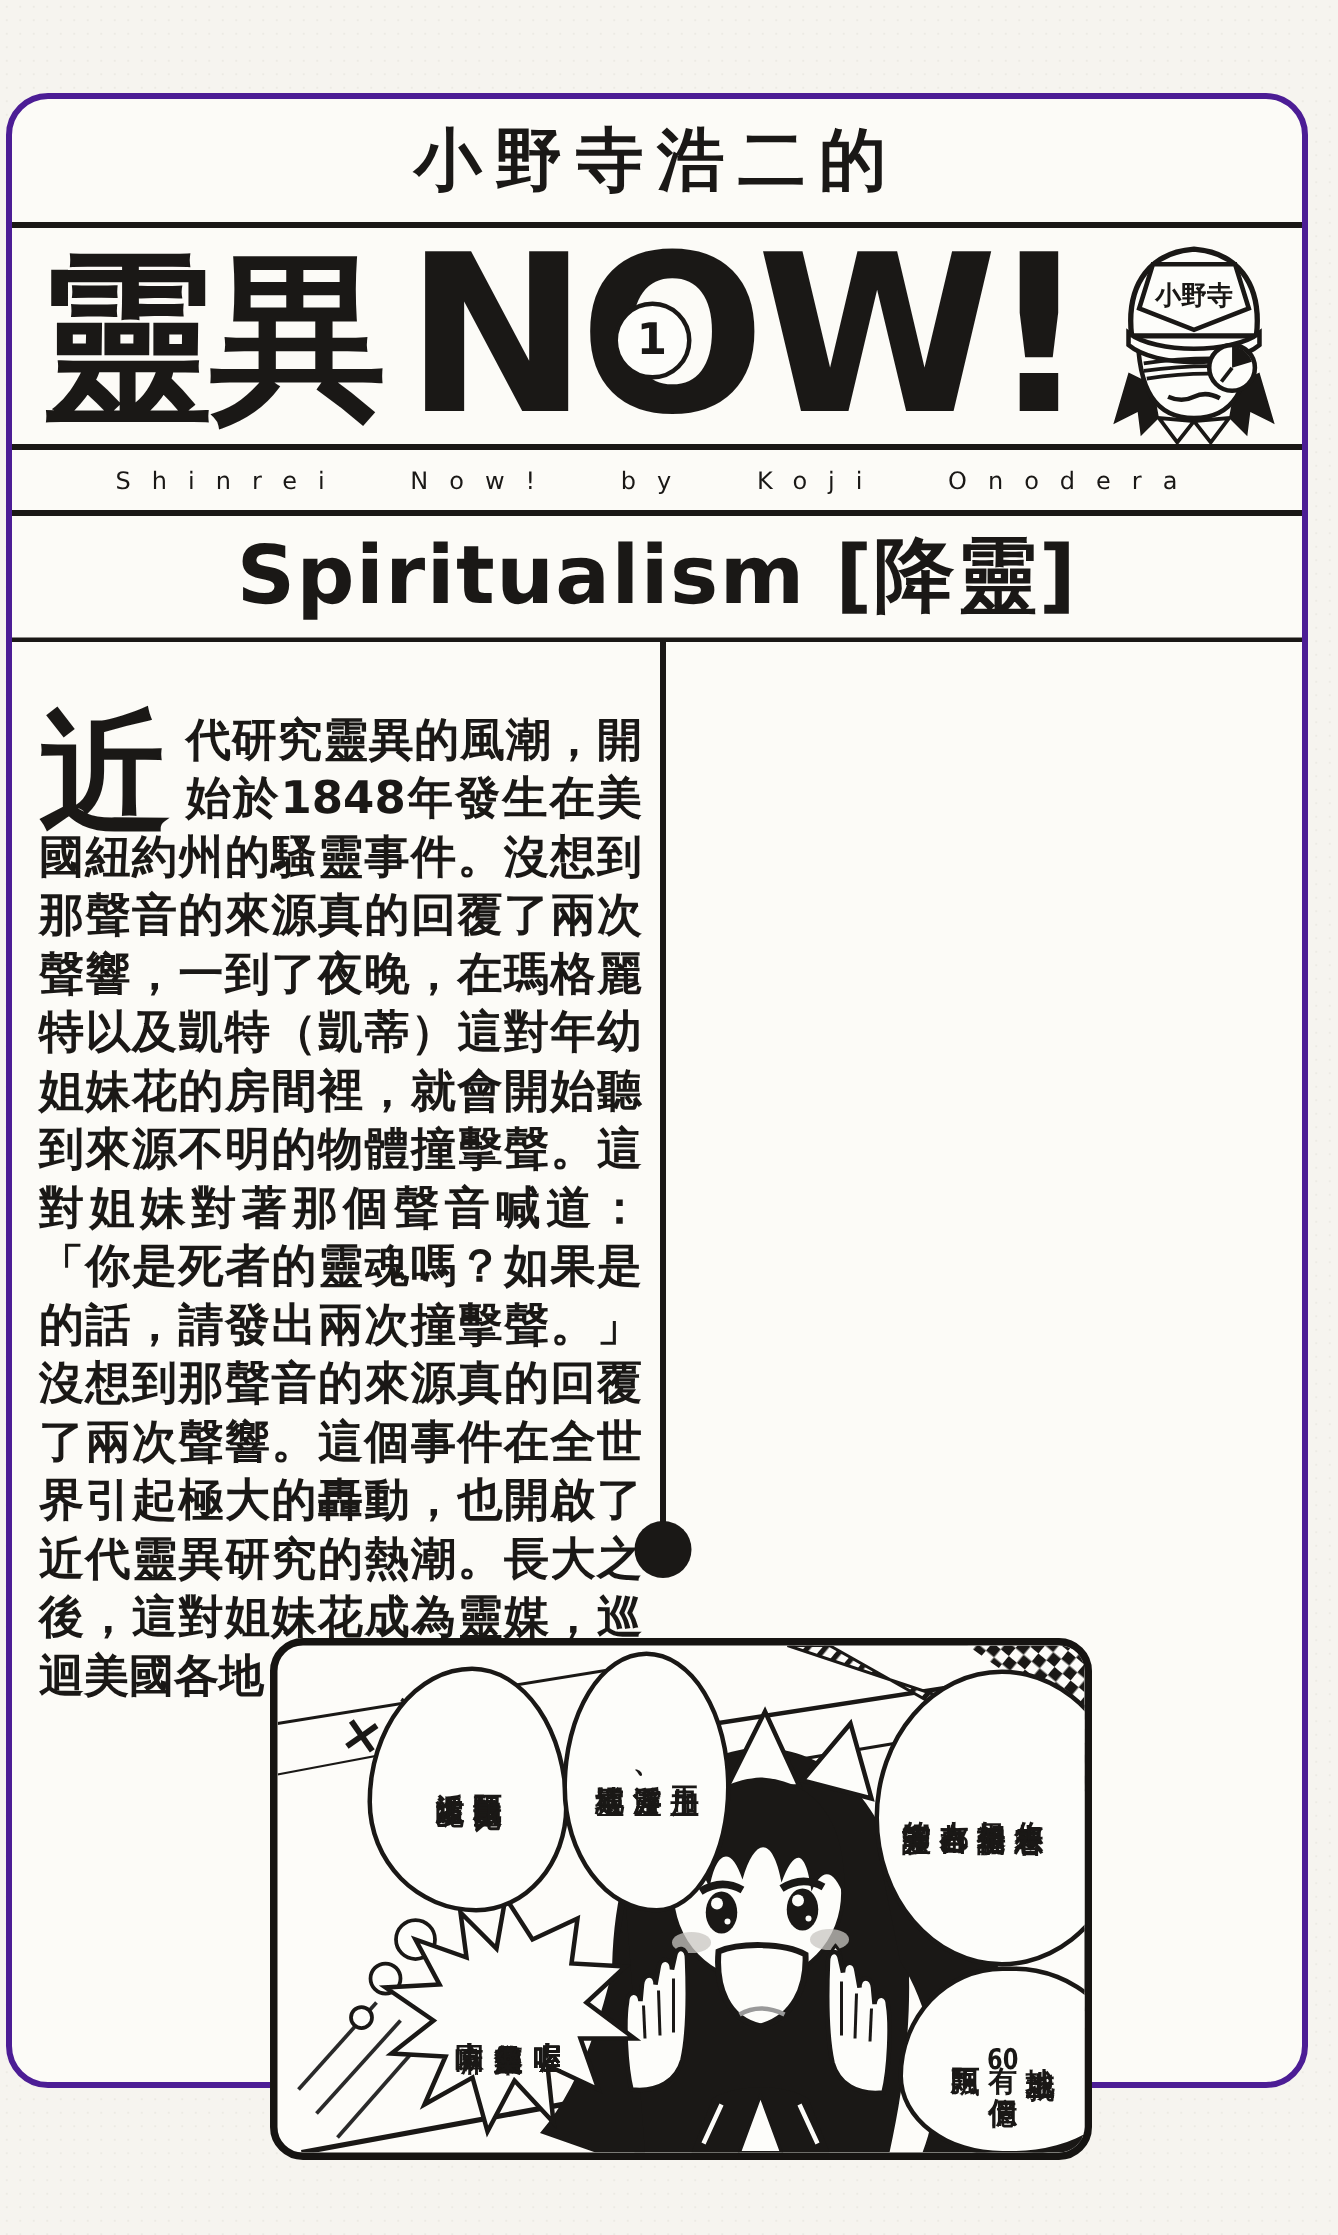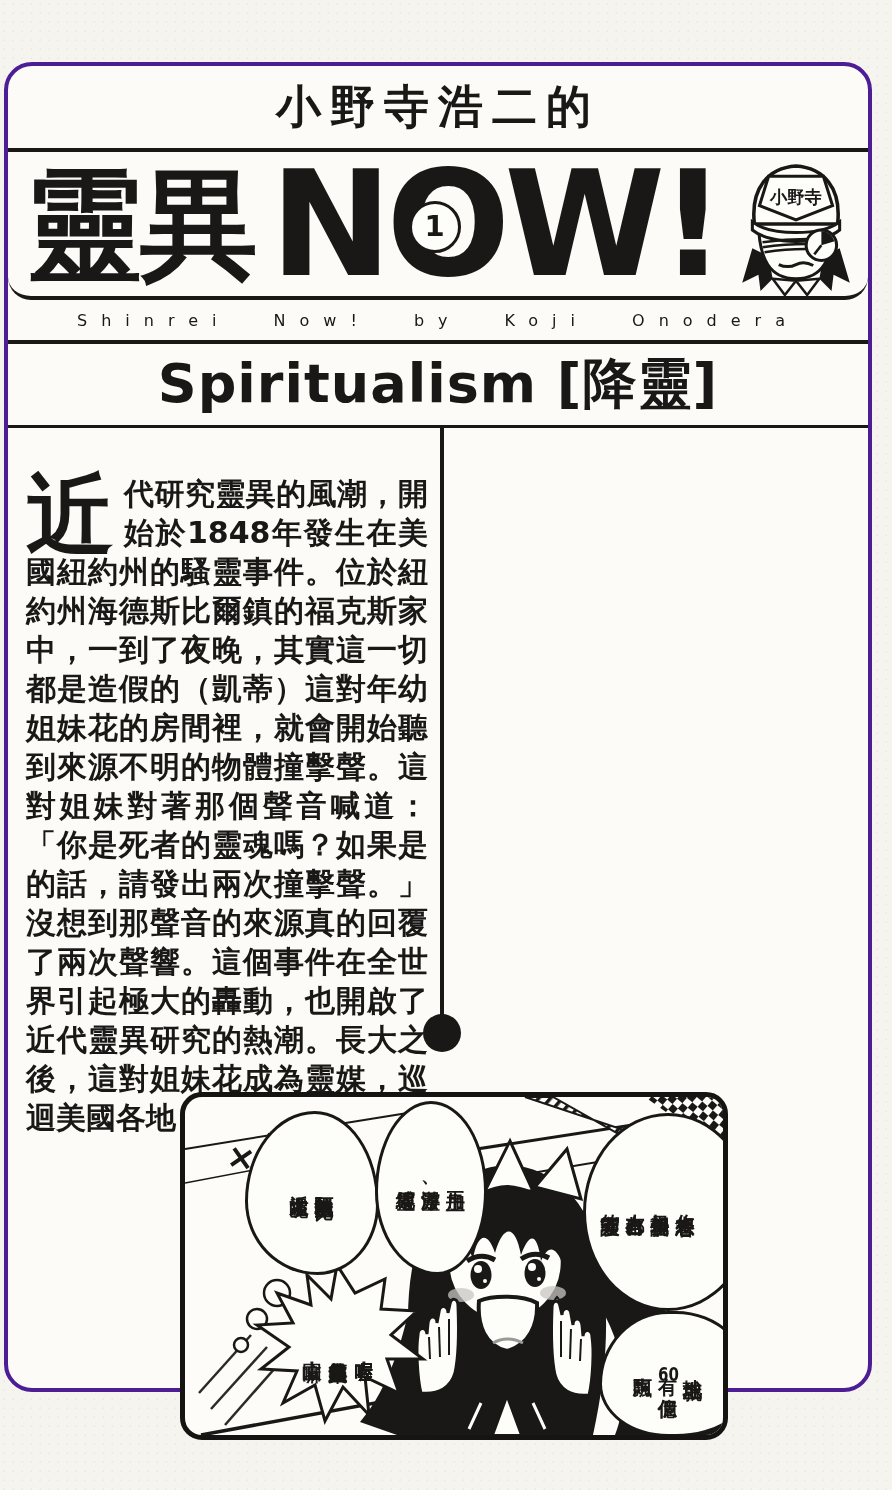--- a/index.html
+++ b/index.html
@@ -14,21 +14,21 @@
   }
   
   .pagebox{
     position:absolute;left:4px;top:62px;width:868px;height:1330px;
     background:#fcfbf7;border:4px solid #4c1d95;border-radius:28px;
     box-sizing:border-box;
   }
   .strip{box-sizing:border-box;display:flex;align-items:center;justify-content:center;}
   .author-strip{height:86px;border-bottom:4px solid #1a1816;}
   .author-title{font-size:45px;font-weight:bold;letter-spacing:9px;}
-  .logo-strip{height:148px;border-bottom:4px solid #1a1816;gap:14px;padding:0 10px;border-radius:23px;}
+  .logo-strip{height:148px;border-bottom:4px solid #1a1816;gap:14px;padding:0 10px;}
   .logo-cjk{font-size:118px;font-weight:bold;line-height:1;letter-spacing:-2px;}
   .logo-latin{font-size:146px;font-weight:bold;line-height:1;letter-spacing:-6px;display:flex;align-items:center;}
   .logo-o{position:relative;display:inline-block;}
   .vol-circle{
     position:absolute;left:41%;top:52%;transform:translate(-50%,-50%);
     width:46px;height:46px;border:3.5px solid #1a1816;border-radius:50%;
     background:#fdfdfa;display:flex;align-items:center;justify-content:center;
     font-size:29px;font-weight:bold;letter-spacing:0;
   }
   .chibi{margin-left:6px;margin-top:10px;}
@@ -123,21 +123,21 @@
     <div class="roman-title">Shinrei Now! by Koji Onodera</div>
   </div>
 
   <div class="strip header-strip">
     <div class="section-title">Spiritualism [降靈]</div>
   </div>
 
   <div class="columns">
     <div class="col-divider"></div>
     <div class="divider-dot"></div>
-    <p class="col col-left"><span class="dropcap">近</span><span>代研究靈異的風潮，開始於1848年發生在美國紐約州的騷靈事件。位於紐約州海德斯比爾鎮的福克斯家中，一到了夜晚，其實這一切都是造假的（凱蒂）這對年幼姐妹花的房間裡，就會開始聽到來源不明的物體撞擊聲。這對姐妹對著那個聲音喊道：「你是死者的靈魂嗎？如果是的話，請發出兩次撞擊聲。」沒想到那聲音的來源真的回覆了兩次聲響。這個事件在全世界引起極大的轟動，也開啟了近代靈異研究的熱潮。長大之後，這對姐妹花成為靈媒，巡迴美國各地</span></p>
+    <p class="col col-left"><span class="dropcap">近</span><span>代研究靈異的風潮，開始於1848年發生在美國紐約州的騷靈事件。沒想到那聲音的來源真的回覆了兩次聲響，一到了夜晚，在瑪格麗特以及凱特（凱蒂）這對年幼姐妹花的房間裡，就會開始聽到來源不明的物體撞擊聲。這對姐妹對著那個聲音喊道：「你是死者的靈魂嗎？如果是的話，請發出兩次撞擊聲。」沒想到那聲音的來源真的回覆了兩次聲響。這個事件在全世界引起極大的轟動，也開啟了近代靈異研究的熱潮。長大之後，這對姐妹花成為靈媒，巡迴美國各地</span></p>
   </div>
 </div>
 
 <div class="panel">
   <svg class="bg" viewBox="0 0 538 338">
     <defs>
       <pattern id="diag" width="9" height="9" patternUnits="userSpaceOnUse" patternTransform="rotate(40)">
         <rect width="9" height="9" fill="#fdfcf9"></rect>
           <rect width="3.5" height="9" fill="#1a1816"></rect>
       </pattern>

